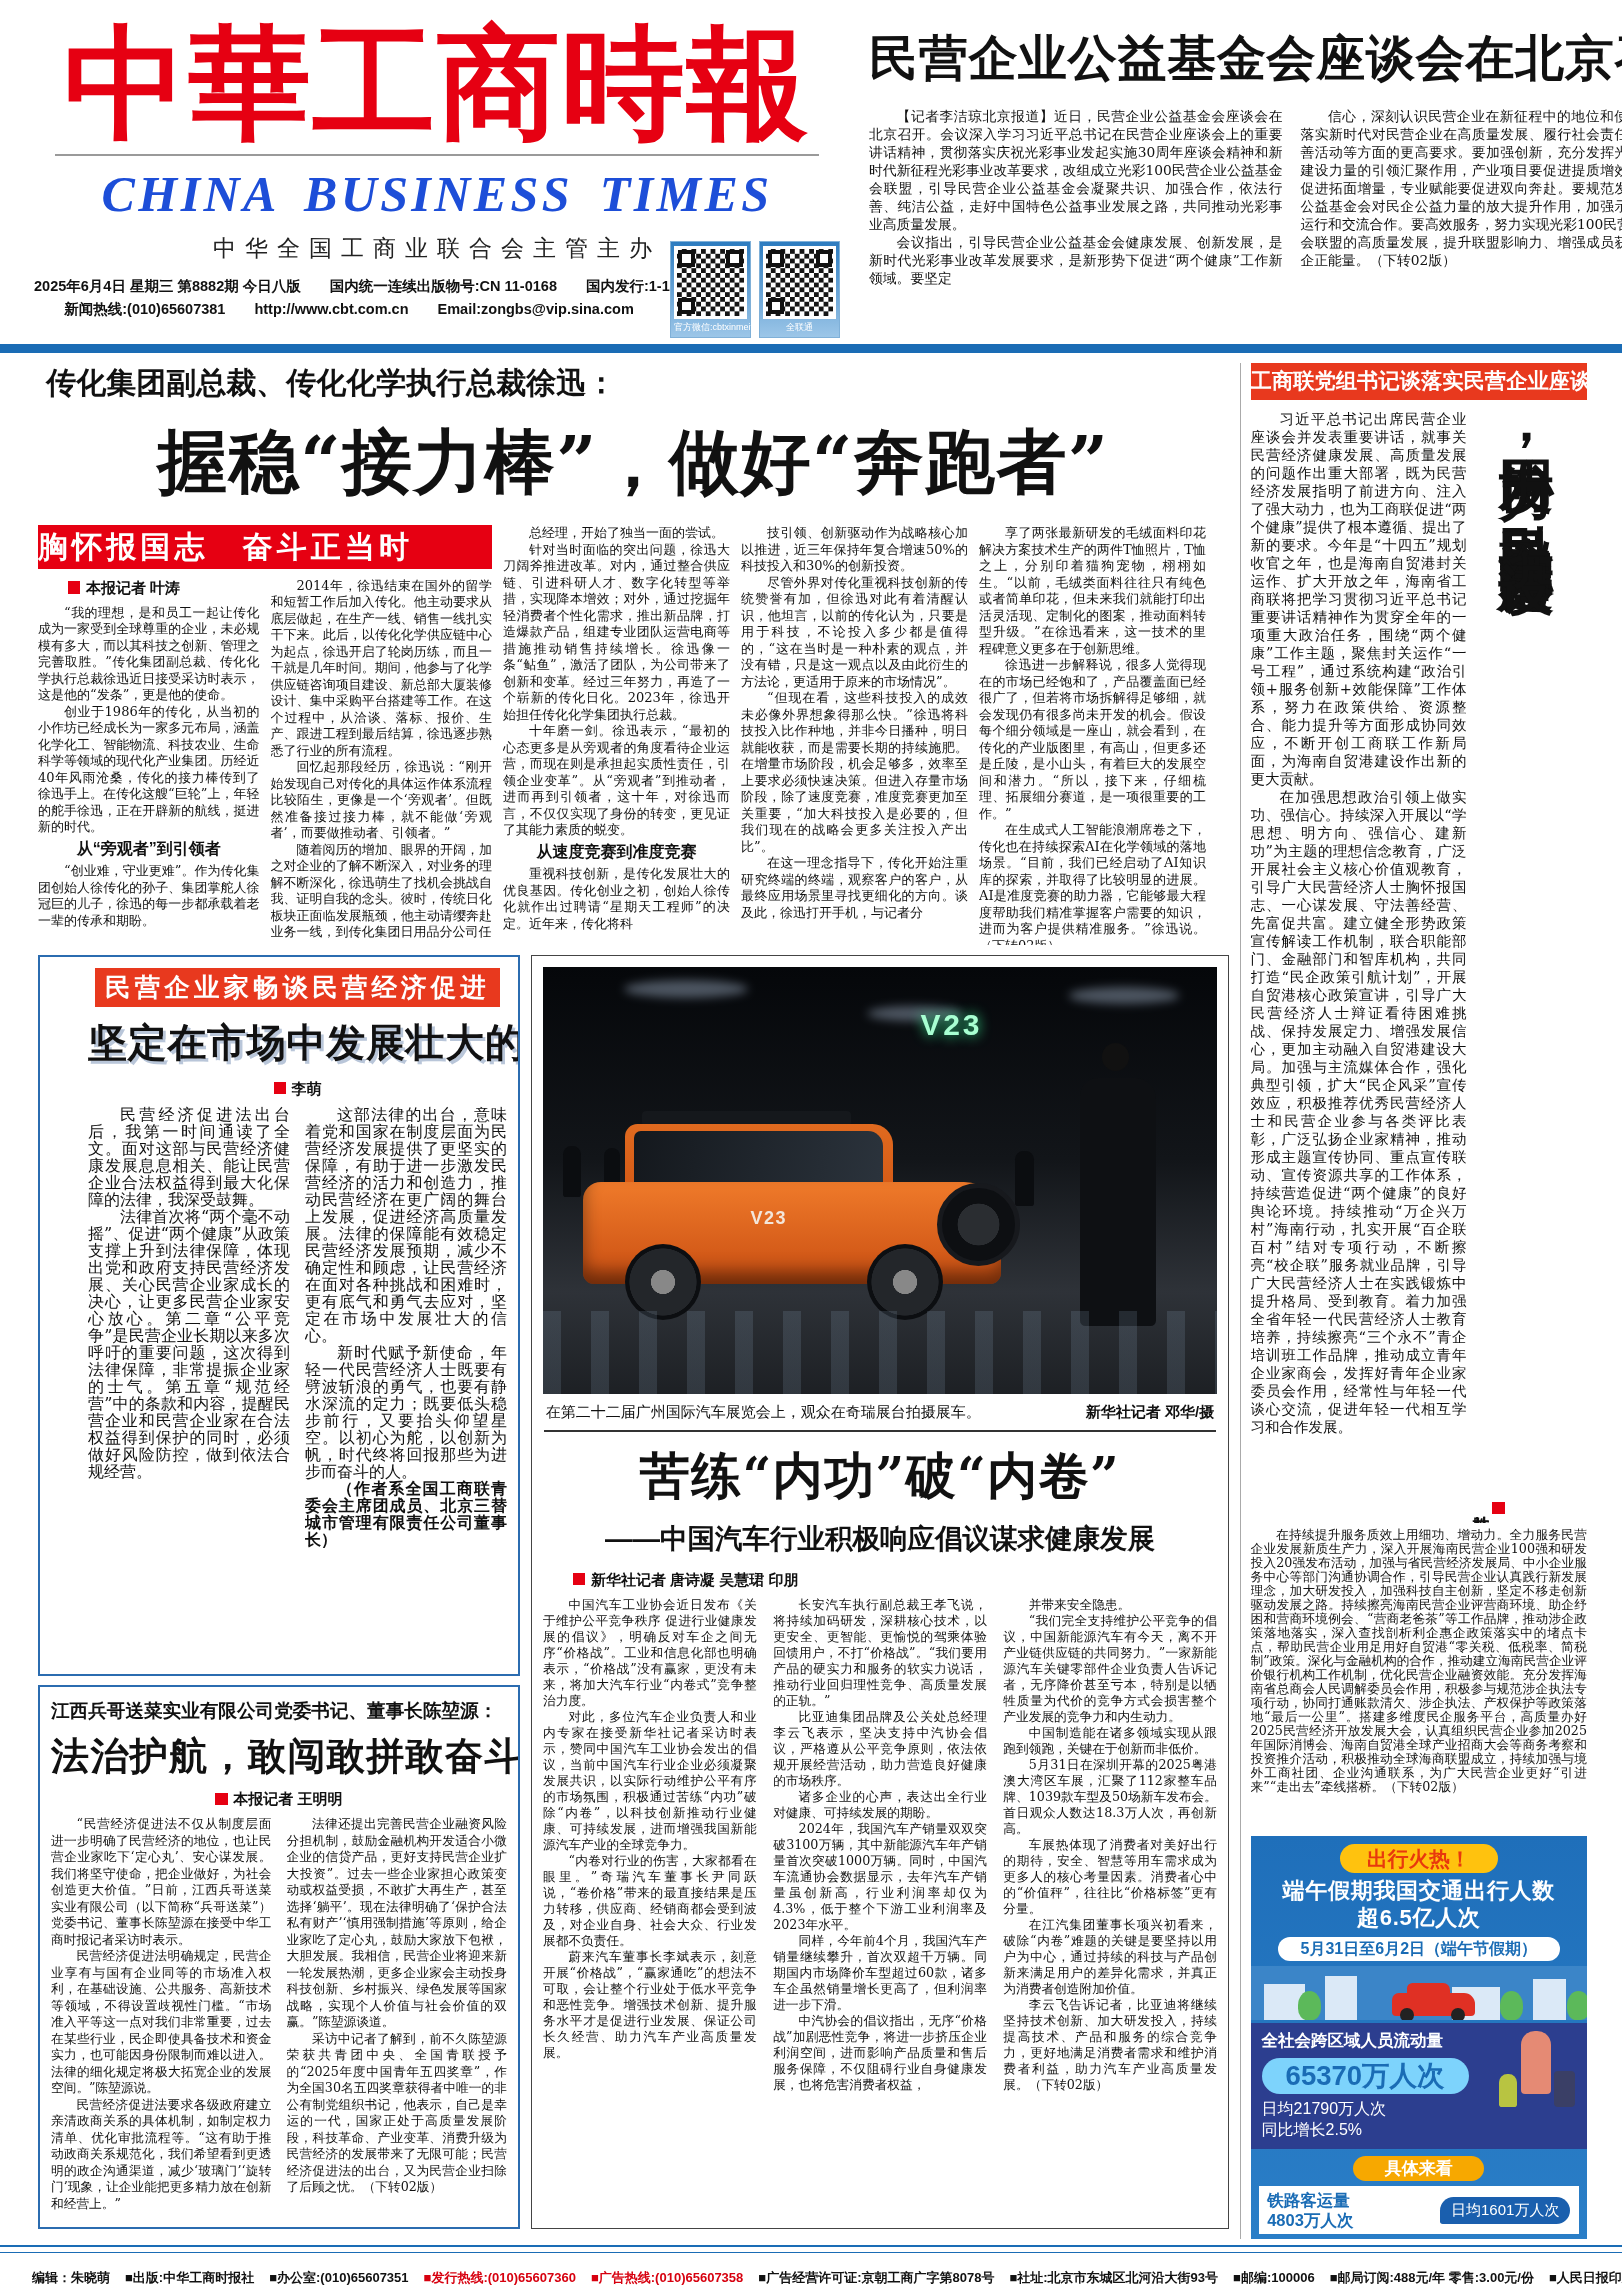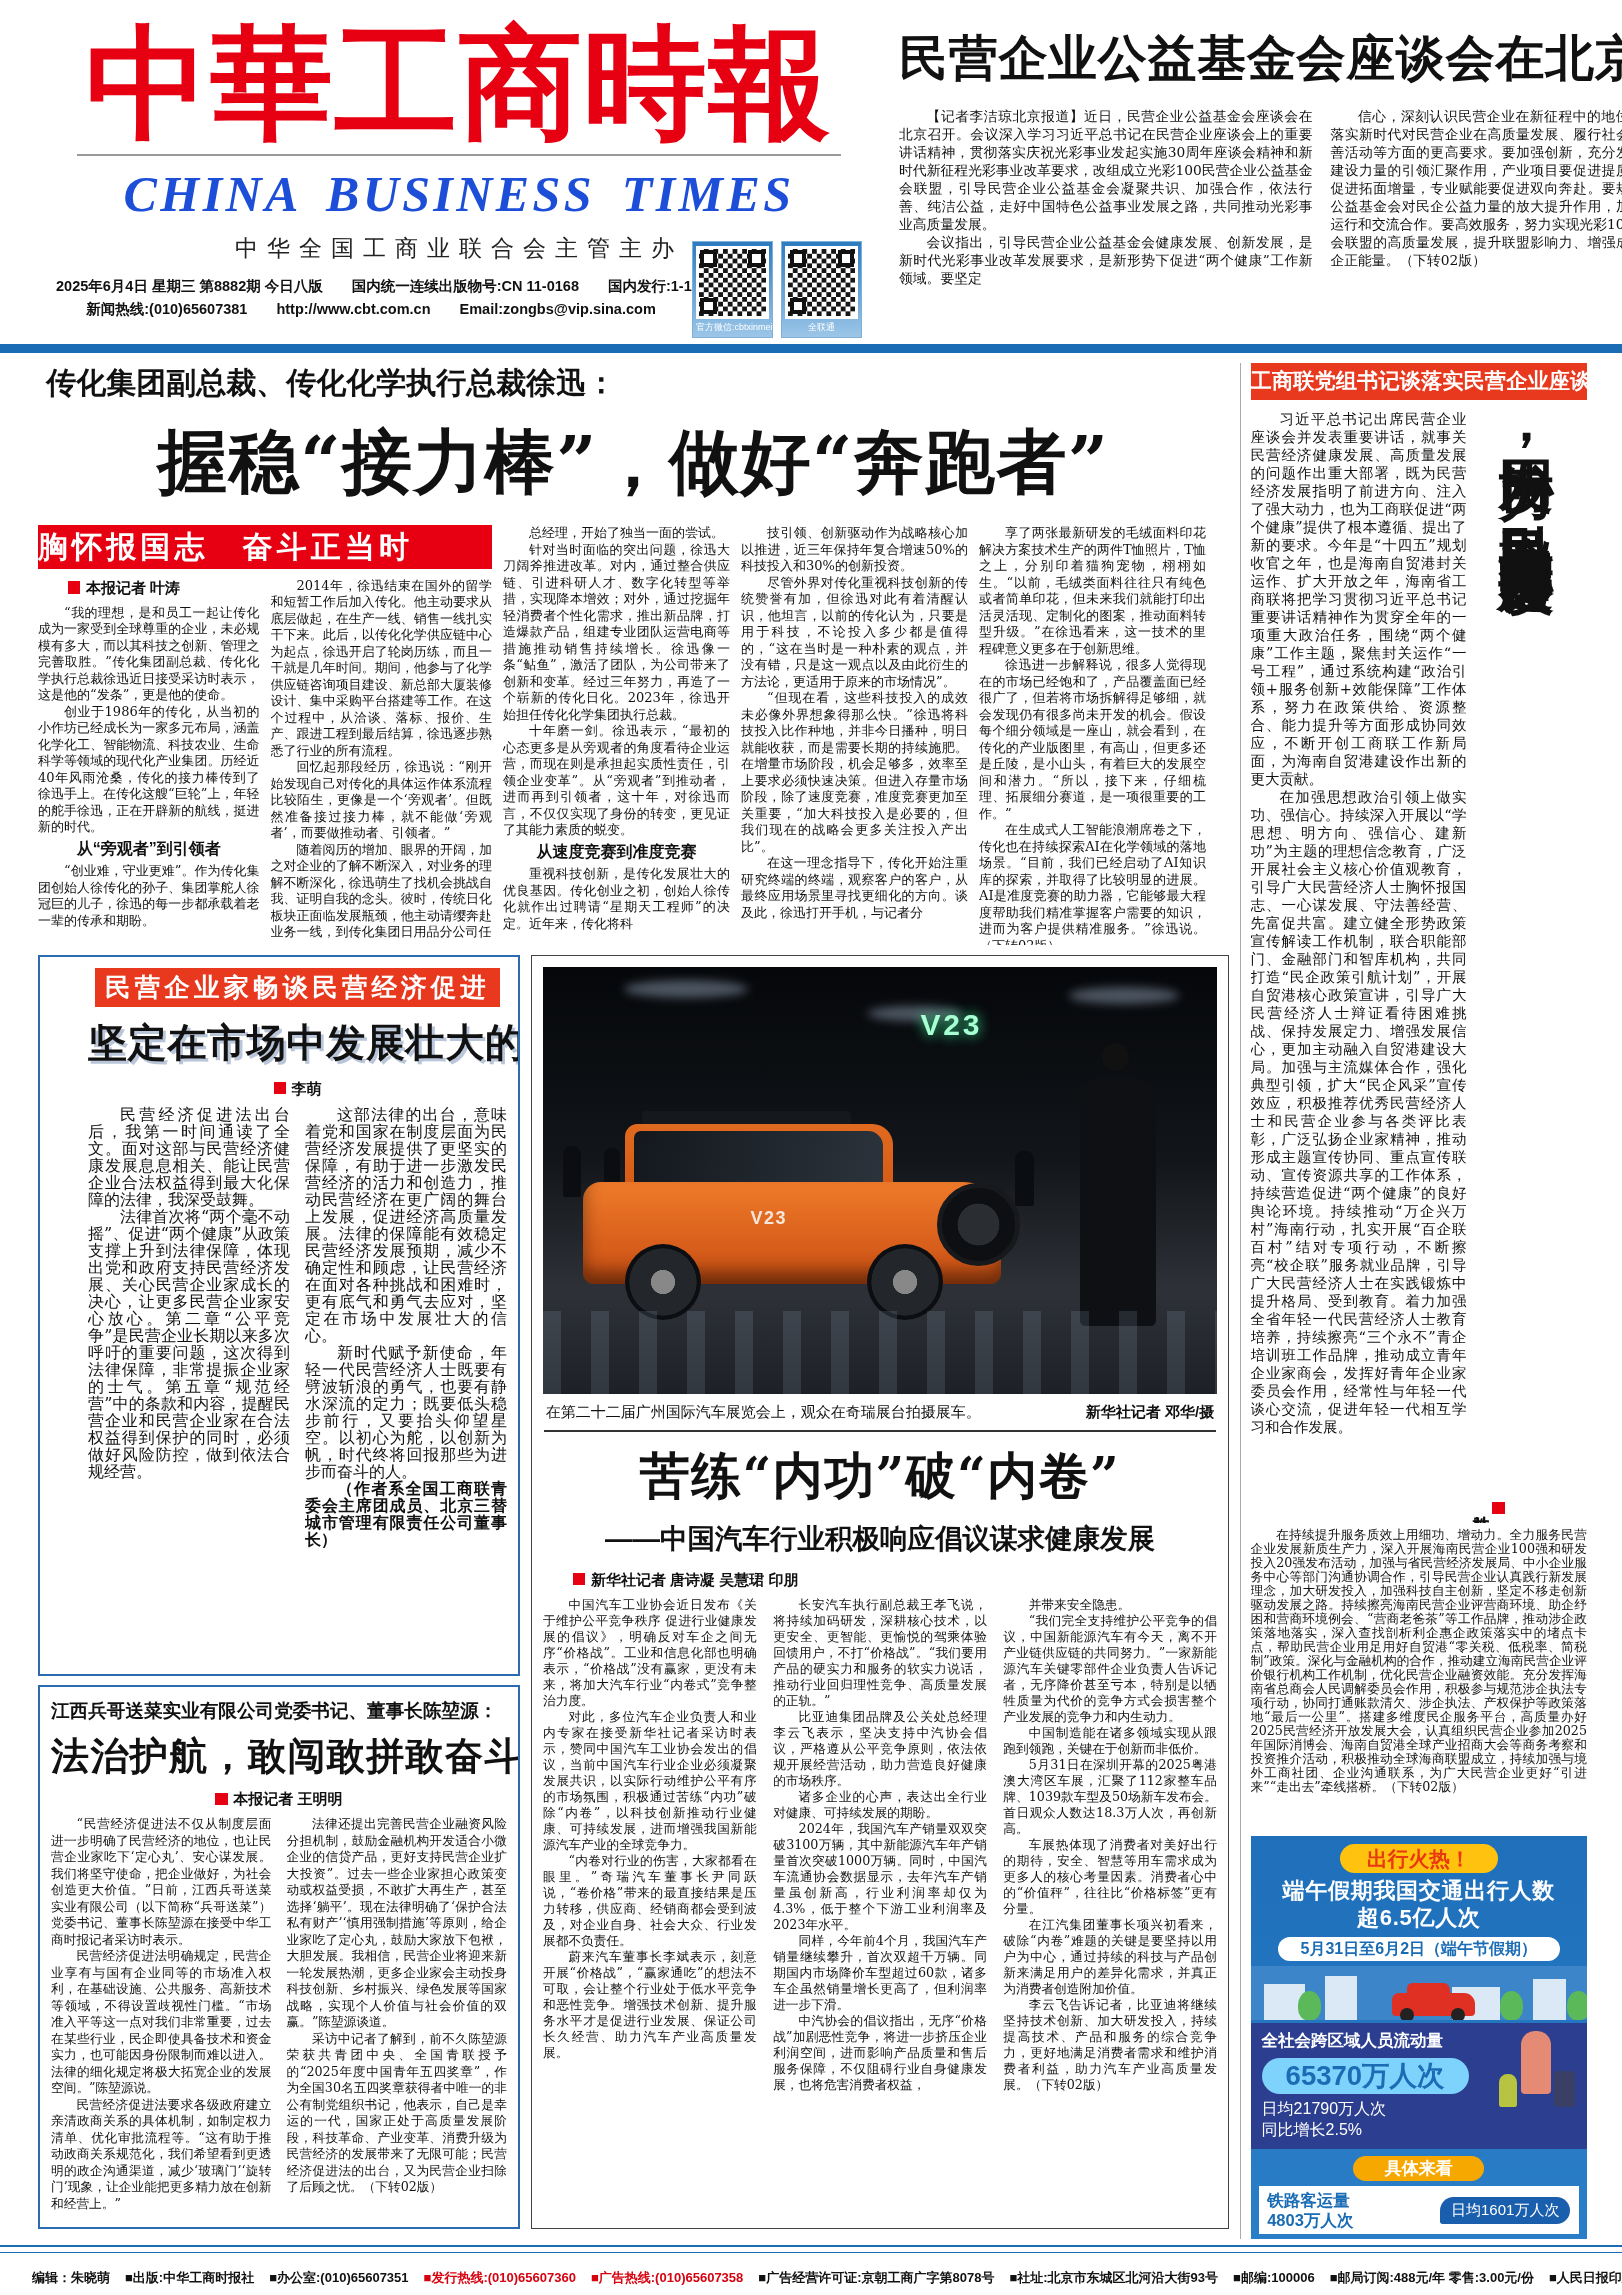--- a/index.html
+++ b/index.html
@@ -1,21 +1,21 @@
 <!DOCTYPE html>
 <html style="font-size:11px"><head>
 <meta charset="utf-8">
 <style>
   * { box-sizing: border-box; margin: 0; padding: 0; }
   html,body { background:#e8e8e8; }
   .page { position:relative; width:1623px; height:2295px; background:#fff; margin:0 auto; overflow:hidden;
           font-family:"DejaVu Serif", serif; color:#111; }
 
   
-  .mast-row { position:absolute; top:19px; left:56px; right:27.5px; height:322px; display:flex;gap:8px; }
+  .mast-row { position:absolute; top:19px; left:34px; right:27.5px; height:322px; display:flex; }
   .masthead { width:806px; position:relative; text-align:center; }
   .mast-title { font-family:"Liberation Sans", sans-serif; font-weight:900; font-size:123px; line-height:1.05;
                 color:#e60012; letter-spacing:1.4px; white-space:nowrap; }
   .mast-rule { height:2.1px; background:#9a9a9a; margin:5.5px 20.7px 9.6px; }
   .mast-en { font-family:"Liberation Serif", serif; font-style:italic; font-weight:bold; font-size:50px;
              letter-spacing:3.4px; word-spacing:11px; color:#1d4ed8; }
   .mast-tag { font-size:23px; letter-spacing:9px; margin-top:9.6px; color:#222; }
   .mast-info { margin-top:11px; padding-right:176px; font-family:"Liberation Sans", sans-serif; font-weight:bold;
                font-size:14.5px; line-height:23.4px; color:#111; white-space:nowrap; }
   .qrs { position:absolute; right:0; bottom:2.8px; display:flex; gap:8.3px; }

